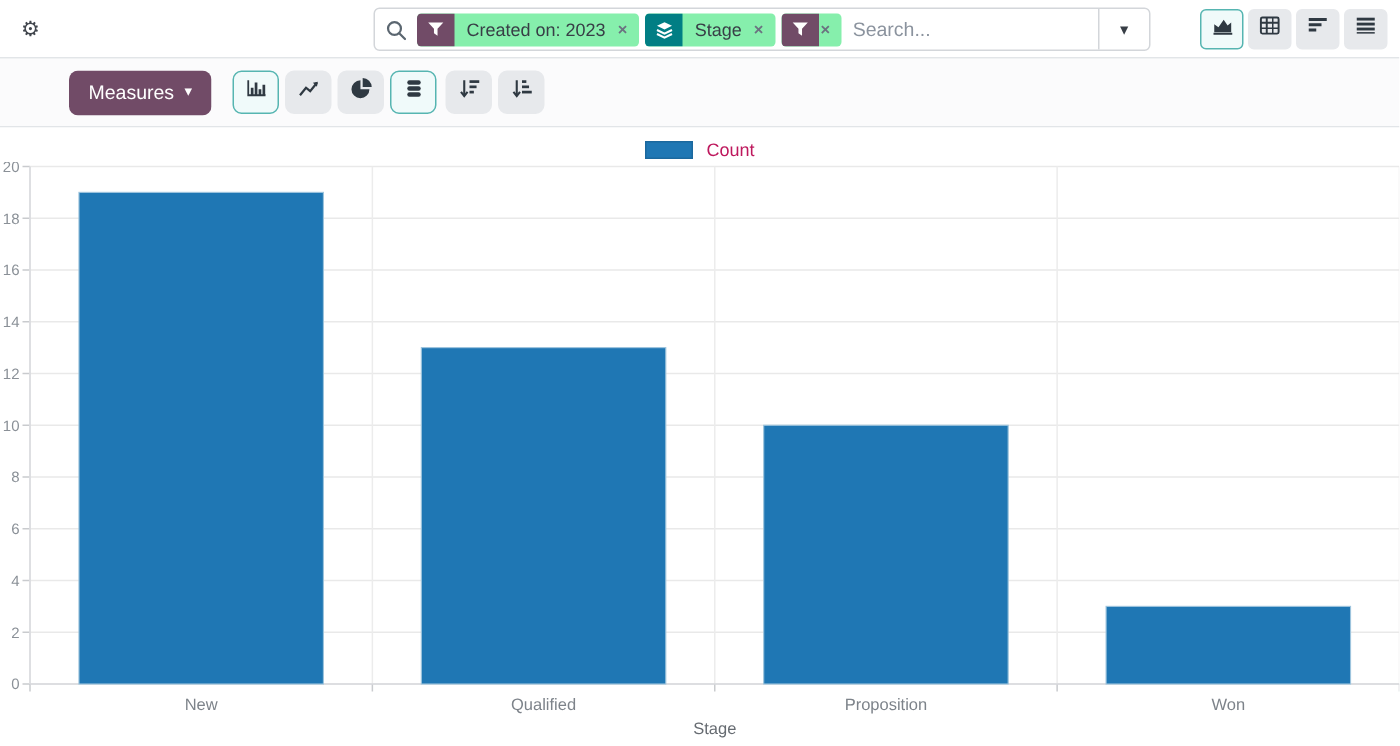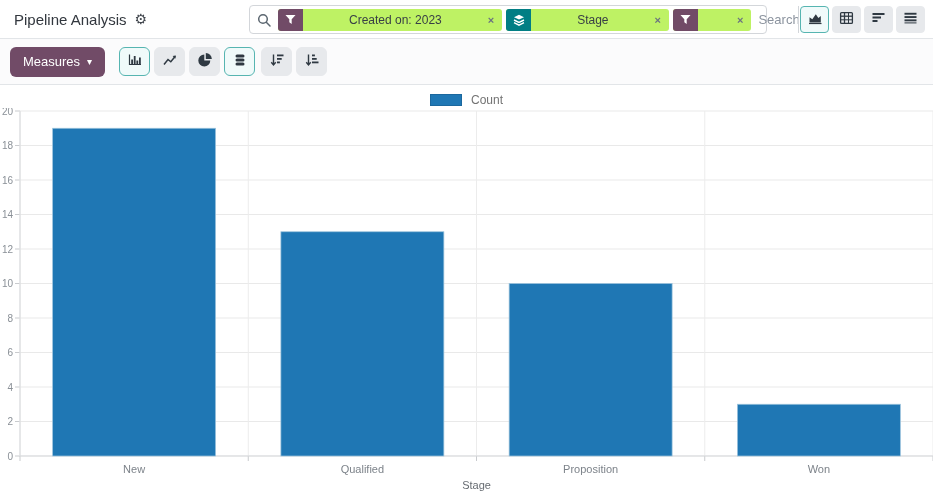--- a/index.html
+++ b/index.html
@@ -12,22 +12,22 @@
             border-bottom:1px solid #e2e5e8; display:flex; align-items:center; }
   .title-wrap { display:flex; align-items:center; gap:8px; margin-left:14px; }
   .page-title { font-size:15px; font-weight:500; color:#32373e; }
   .gear { font-size:14px; color:#41464d; line-height:1; }
 
   .searchbox { position:absolute; left:249px; top:5px; width:518px; height:29px;
                border:1px solid #d3d6da; border-radius:4px; background:#fff;
                display:flex; align-items:center; padding-left:7px; }
   .mag { flex:0 0 auto; margin-right:7px; display:flex; }
   .facets { display:flex; gap:4px; margin-right:7px; }
-  .facet { display:inline-flex; align-items:stretch; height:22px; background:#bef264;
-           border-radius:3px; overflow:hidden; font-size:12px; color:#383e46;gap:38px; }
+  .facet { display:inline-flex; align-items:stretch; height:22px; background:#86efac;
+           border-radius:3px; overflow:hidden; font-size:12px; color:#383e46; }
   .facet-ic { width:25px; display:flex; align-items:center; justify-content:center; }
   .facet-ic.purple { background:#714b67; }
   .facet-ic.teal   { background:#017e84; }
   .facet-label { display:flex; align-items:center; padding:0 7px 0 8px; white-space:nowrap; }
   .facet-x { display:flex; align-items:center; padding:0 8px 0 1px; font-size:11px;
              color:#6b7280; font-weight:bold; }
   .search-input { flex:1 1 auto; min-width:40px; border:none; outline:none;
                   font-size:13px; color:#383e46; height:100%; background:transparent;
                   font-family:"Liberation Sans", sans-serif; }
   .search-input::placeholder { color:#8b939e; }
@@ -39,46 +39,45 @@
   .vs-btn { width:29px; height:27px; border-radius:4px; background:#e7e9ec;
             border:1px solid #e7e9ec; display:flex; align-items:center; justify-content:center; }
   .vs-btn.active { background:#f0fafa; border-color:#56b5b1; }
 
   
   .cpanel { height:46px; background:#fbfbfc; border-bottom:1px solid #e2e5e8;
             display:flex; align-items:center; padding-left:10px; }
   .btn { height:30px; border-radius:6px; font-size:13px; font-weight:500;
          display:inline-flex; align-items:center; justify-content:center;
          border:1px solid transparent; white-space:nowrap;
-         font-family:"Liberation Sans", sans-serif; }
+         font-family:"Liberation Sans", sans-serif;margin-left:36px; }
   .btn-measures { background:#714b67; color:#fff; padding:0 12px; gap:7px; }
   .btn-measures .caret { font-size:10px; line-height:1; }
   .btn-insert { background:#e7e9ec; color:#383e46; padding:0 12px; margin-left:5px; }
   .icon-btn { width:31px; height:29px; border-radius:6px; background:#e7e9ec;
               border:1px solid #e7e9ec; display:inline-flex; align-items:center;
               justify-content:center; }
   .icon-btn.active { background:#f0fafa; border-color:#56b5b1; }
   .chart-btns { display:flex; gap:4px; margin-left:14px; }
   .sort-btns  { display:flex; gap:4px; margin-left:6px; }
 
   
   .chart-section { height:412px; background:#fff; }
   .legend { display:flex; align-items:center; justify-content:center; gap:9px;
             padding-top:7px; height:23px; }
   .legend-swatch { width:32px; height:12px; background:#1f77b4;
                    border:1px solid rgba(0,0,0,.12); }
-  .legend-label { font-size:12px; color:#737373; }
+  .legend-label { font-size:12px; color:#be185d; }
   svg text { font-family:"Liberation Sans", sans-serif; }
 </style>
 </head>
 <body>
 
 <div class="navbar" data-interactable="false">
   <div class="title-wrap">
-    <span class="page-title" data-interactable="false">Pipeline Analysis</span>
     <span class="gear" data-interactable="true">⚙</span>
   </div>
 
   <div class="searchbox" data-interactable="true">
     <span class="mag" data-interactable="false">
       <svg width="14" height="14" viewBox="0 0 14 14">
         <circle cx="6" cy="6" r="4.3" fill="none" stroke="#5b6670" stroke-width="1.5"></circle>
         <line x1="9.3" y1="9.3" x2="13" y2="13" stroke="#5b6670" stroke-width="1.5" stroke-linecap="round"></line>
       </svg>
     </span>

